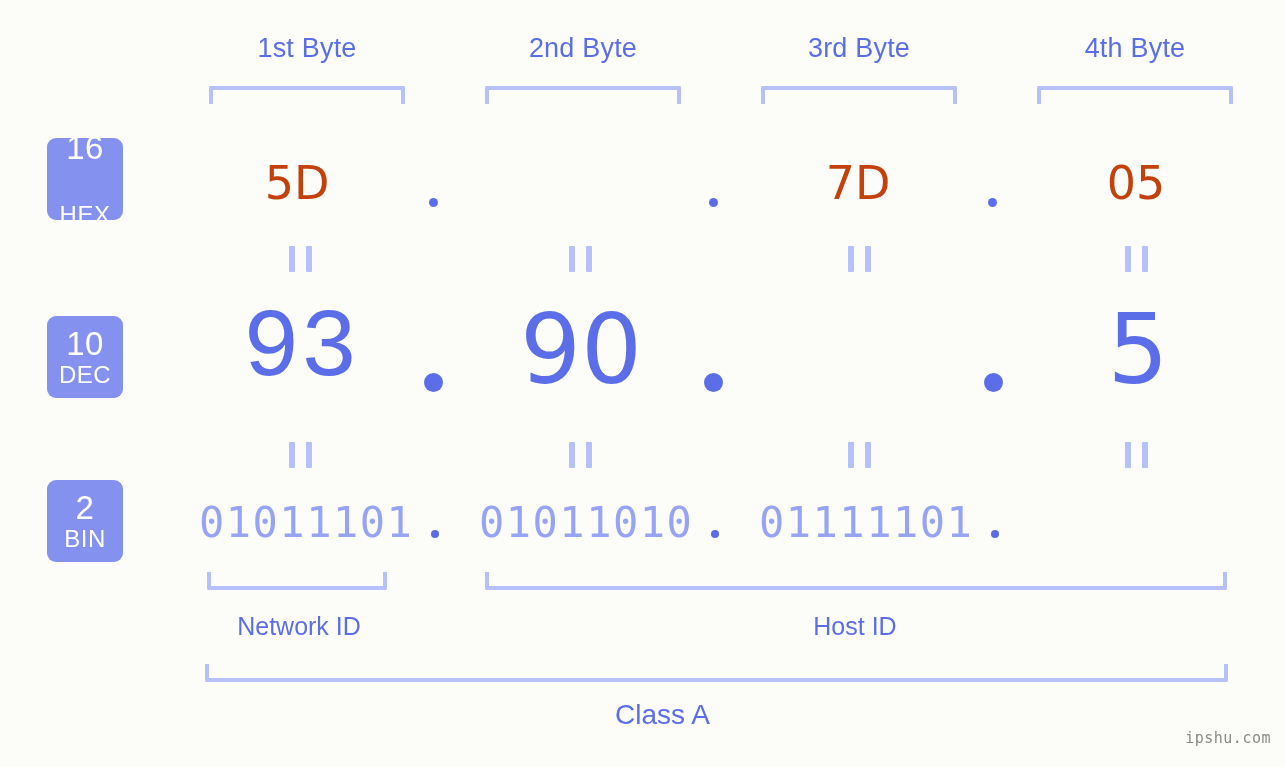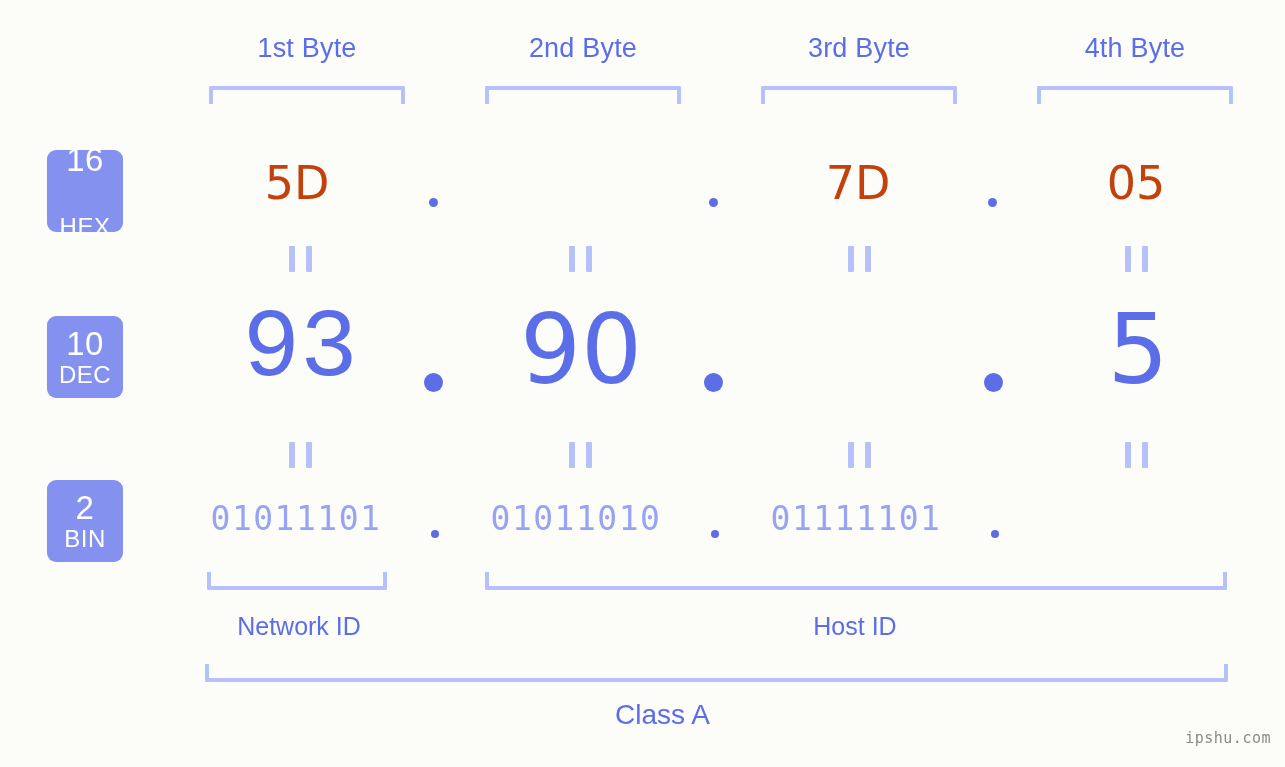--- a/index.html
+++ b/index.html
@@ -92,21 +92,21 @@
     top: 160px;
   }
   .dec-val {
     font-family: "DejaVu Sans", sans-serif;
     font-size: 96px;
     color: #5b6ee8;
     top: 302px;
   }
   .bin-val {
     font-family: "DejaVu Sans Mono", monospace;
-    font-size: 33px;
+    font-size: 42px;
     letter-spacing: 1.5px;
     color: #97a4f5;
     top: 502px;
   }
 
   
   .dot {
     position: absolute;
     border-radius: 50%;
     background: #5b6ee8;
@@ -166,21 +166,21 @@
   <div class="byte-label" style="left:210px; width:194px;">1st Byte</div>
   <div class="byte-label" style="left:486px; width:194px;">2nd Byte</div>
   <div class="byte-label" style="left:762px; width:194px;">3rd Byte</div>
   <div class="byte-label" style="left:1038px; width:194px;">4th Byte</div>
 
   <div class="bracket-top" style="left:209px; top:86px; width:196px;"></div>
   <div class="bracket-top" style="left:485px; top:86px; width:196px;"></div>
   <div class="bracket-top" style="left:761px; top:86px; width:196px;"></div>
   <div class="bracket-top" style="left:1037px; top:86px; width:196px;"></div>
 
-  <div class="badge" style="top:150px;gap:36px;">
+  <div class="badge" style="top:138px;gap:36px;">
     <span class="num">16</span>
     <span class="nm">HEX</span>
   </div>
   <div class="badge" style="top:316px;">
     <span class="num">10</span>
     <span class="nm">DEC</span>
   </div>
   <div class="badge" style="top:480px;">
     <span class="num">2</span>
     <span class="nm">BIN</span>

